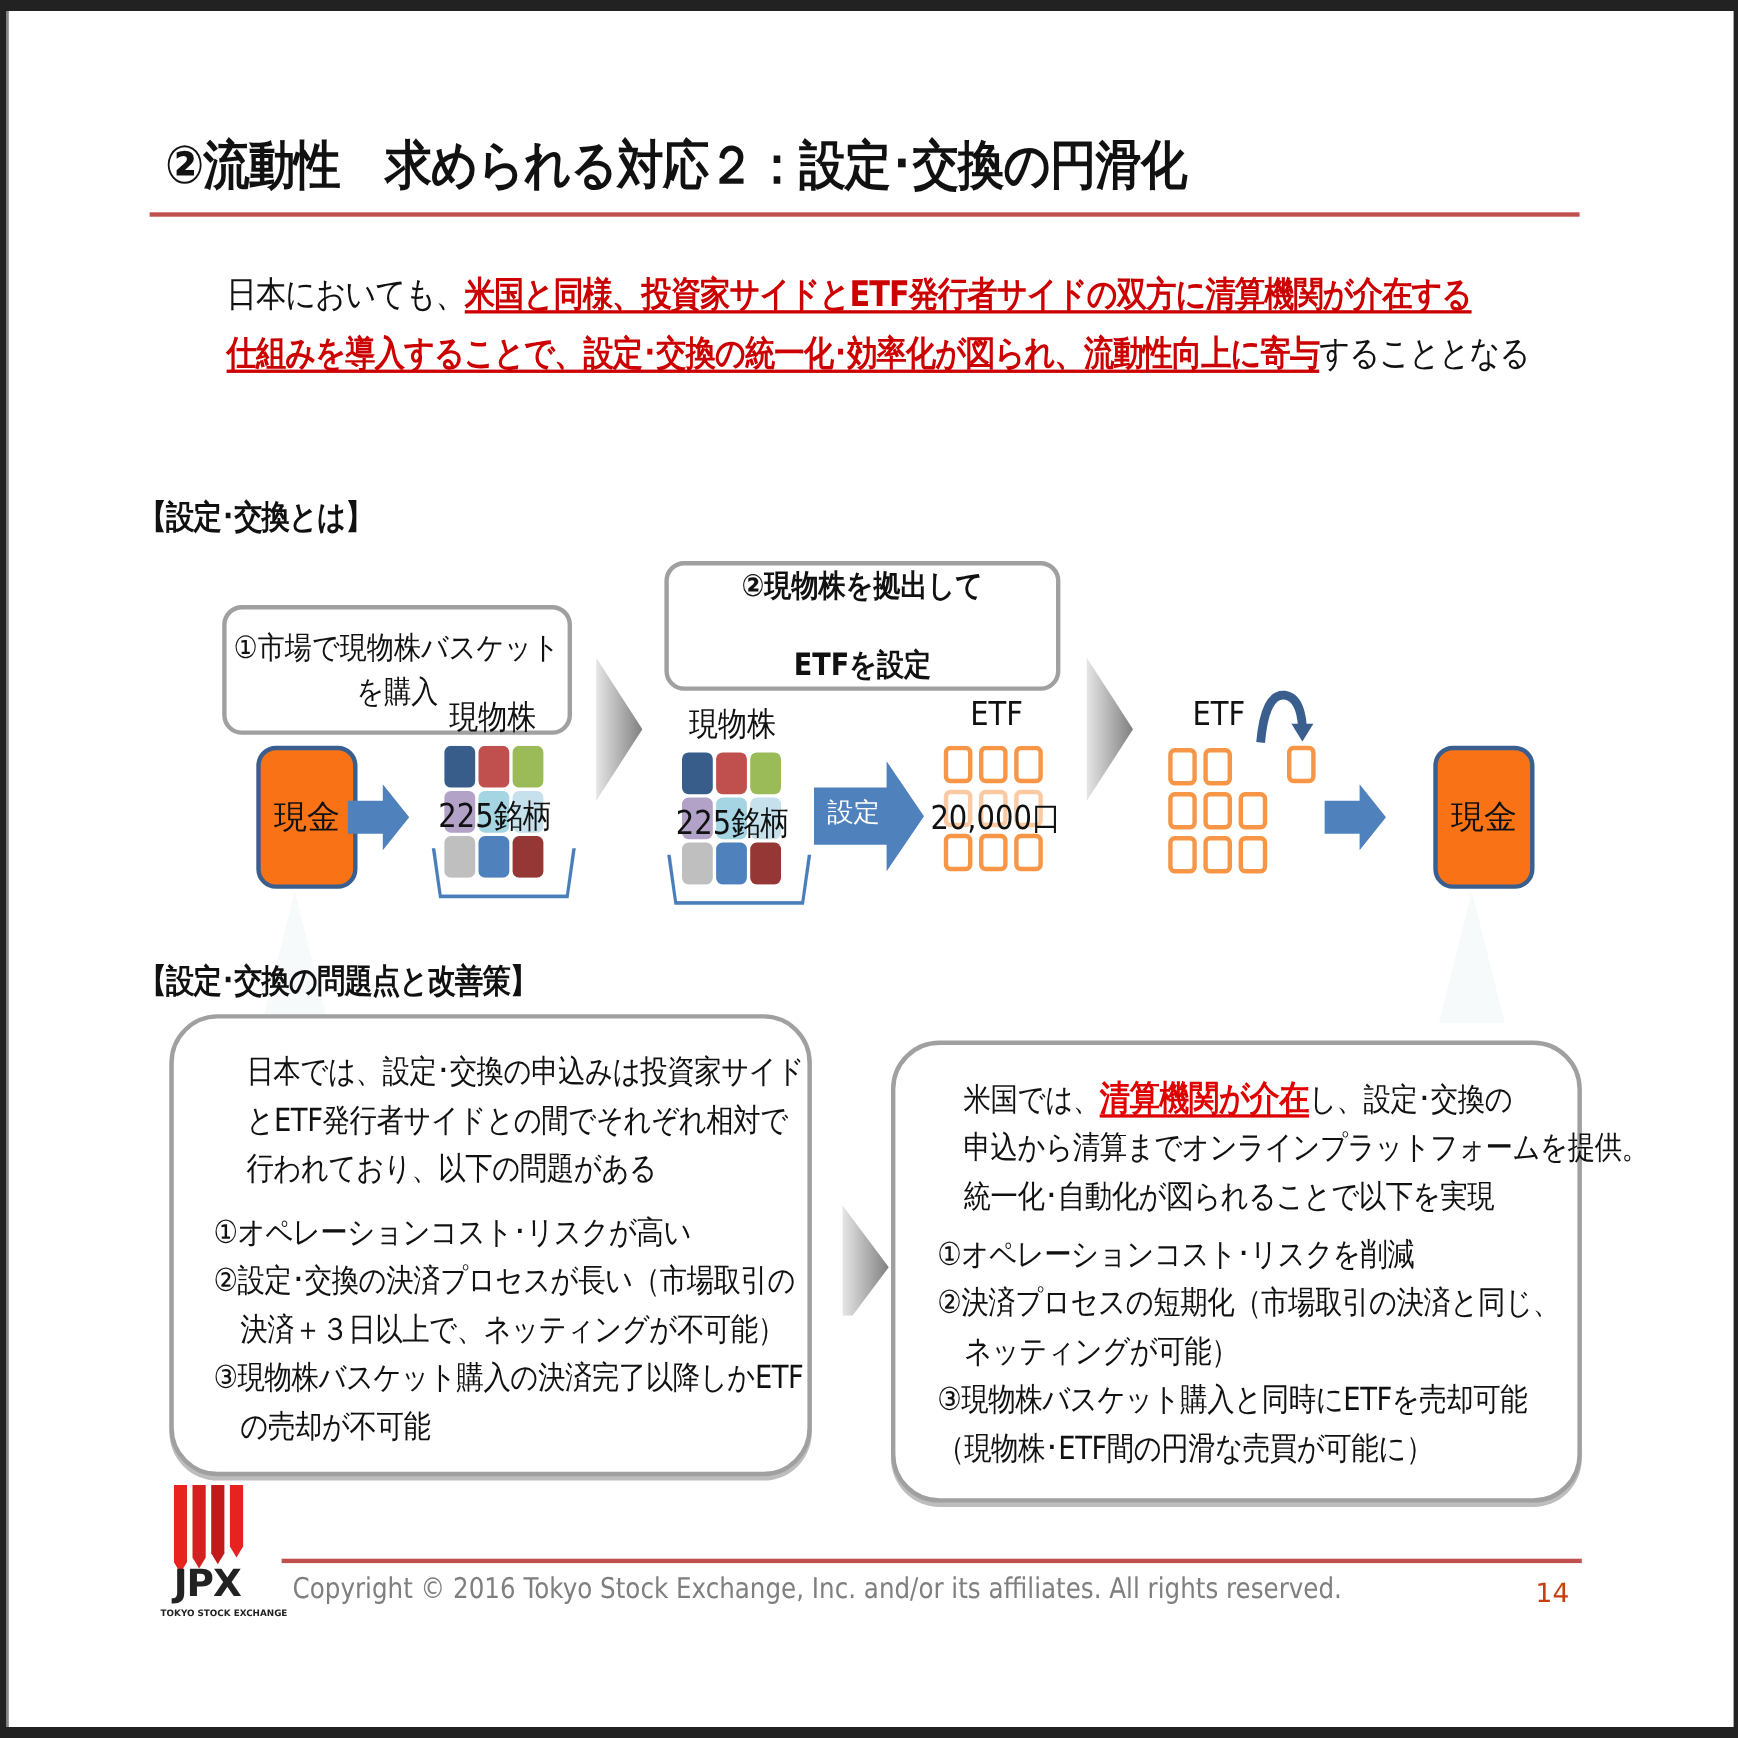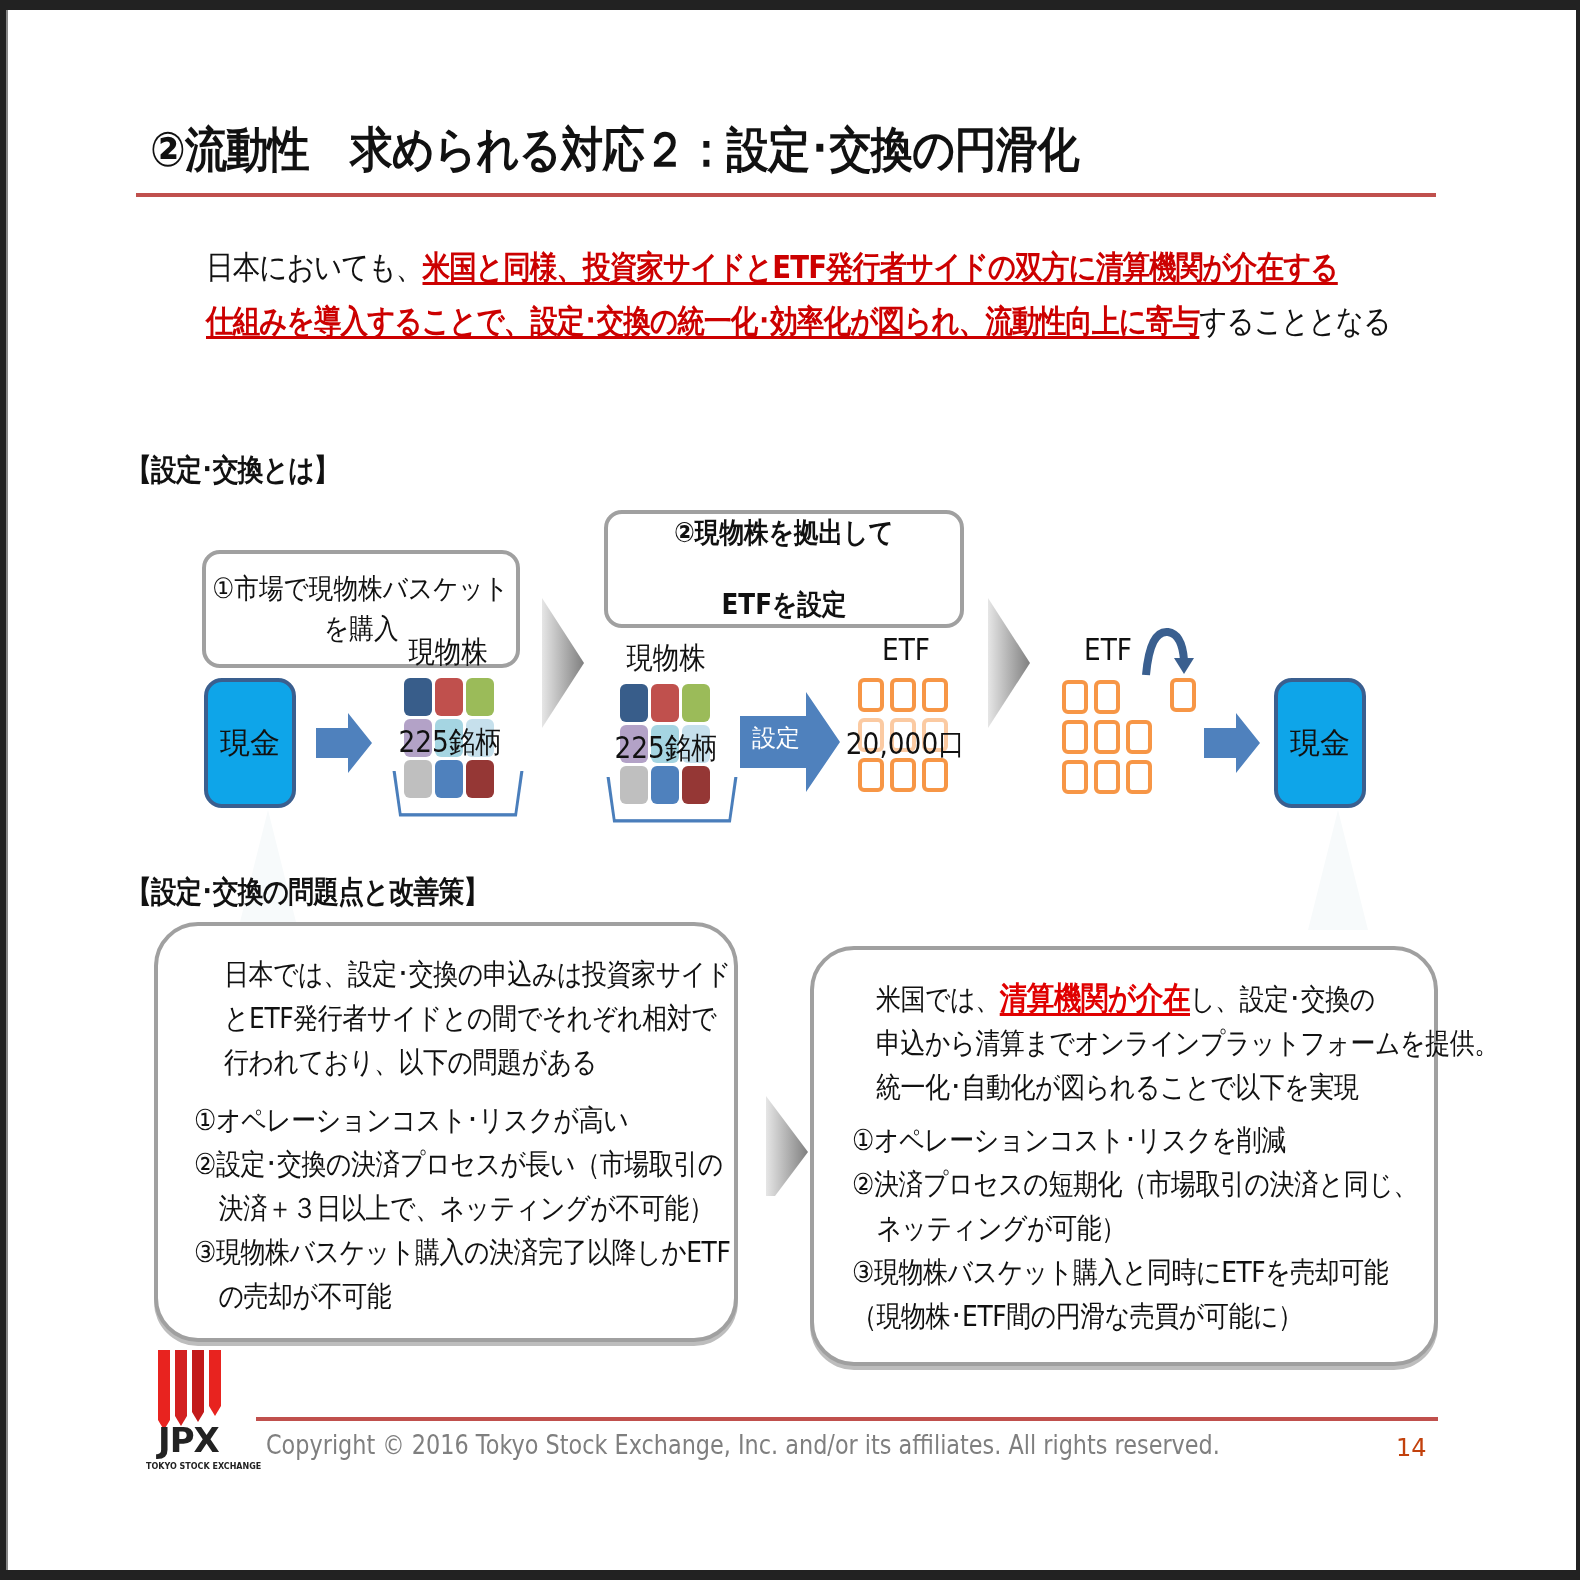--- a/index.html
+++ b/index.html
@@ -7,21 +7,21 @@
   .slide{position:absolute;left:6px;top:10px;width:1568px;height:1560px;background:#ffffff;border-left:2px solid #888;}
   .abs{position:absolute;}
   .title{left:142px;top:108px;font-size:48px;font-weight:bold;color:#111;letter-spacing:-1px;white-space:nowrap;transform:scaleX(0.88);transform-origin:left;}
   .title-rule{left:128px;top:183px;width:1300px;height:4px;background:#c0504d;}
   .lead{left:198px;top:230px;font-size:32px;line-height:54px;color:#111;white-space:nowrap;transform:scaleX(0.86);transform-origin:left;letter-spacing:-1px;}
   .lead .hl{color:#cc0000;font-weight:bold;text-decoration:underline;text-decoration-thickness:3px;text-underline-offset:4px;}
   .section-h{font-size:30px;font-weight:bold;color:#111;white-space:nowrap;transform:scaleX(0.86);transform-origin:left;letter-spacing:-1px;}
   .stepbox{border:4px solid #a0a0a0;border-radius:18px;background:#fff;text-align:center;font-size:28px;line-height:40px;color:#111;box-sizing:border-box;display:flex;align-items:center;justify-content:center;flex-direction:column;}
   .stepbox span{display:block;white-space:nowrap;transform:scaleX(0.88);}
   .stepbox.bold{font-weight:bold;}
-  .cashbox{border:4px solid #3a5f8f;border-radius:18px;background:#0ea5e9;box-sizing:border-box;display:flex;align-items:center;justify-content:center;font-size:30px;color:#111;}
+  .cashbox{border:4px solid #3a5f8f;border-radius:18px;background:#f97316;box-sizing:border-box;display:flex;align-items:center;justify-content:center;font-size:30px;color:#111;margin-left:29px;}
   .label{font-size:30px;color:#111;white-space:nowrap;transform:scaleX(0.88);transform-origin:center;text-align:center;}
   .grid{display:grid;grid-template-columns:repeat(3,28px);grid-gap:3px;}
   .cell{width:28px;height:38px;border-radius:6px;}
   .etfcell{width:26px;height:34px;border:4px solid #f79646;border-radius:6px;box-sizing:border-box;background:#fff;}
   .basket{border-left:3px solid #4a7ebb;border-right:3px solid #4a7ebb;border-bottom:4px solid #4a7ebb;}
   .panel{border:4px solid #a0a0a0;border-radius:44px;background:#fff;box-sizing:border-box;box-shadow:0 4px 0 #bdbdbd;}
   .ptext{font-size:29px;line-height:44px;color:#111;white-space:nowrap;transform:scaleX(0.86);transform-origin:left;letter-spacing:-0.5px;}
   .ptext .red{color:#e00000;font-weight:bold;text-decoration:underline;text-decoration-thickness:3px;text-underline-offset:4px;font-size:32px;}
   .footer-rule{left:248px;top:1407px;width:1182px;height:4px;background:#c0504d;}
   .copyright{left:258px;top:1420px;font-size:26px;color:#7f7f7f;white-space:nowrap;transform:scaleX(0.86);transform-origin:left;}

